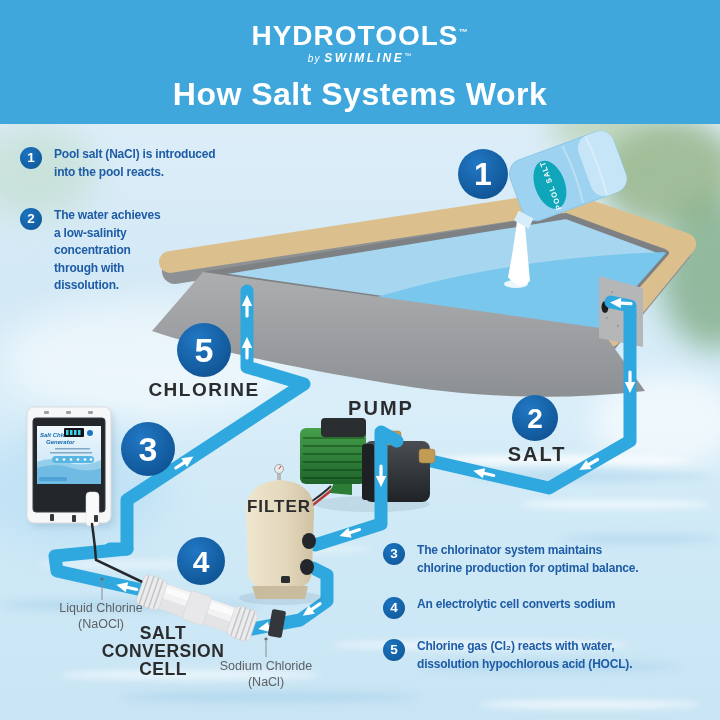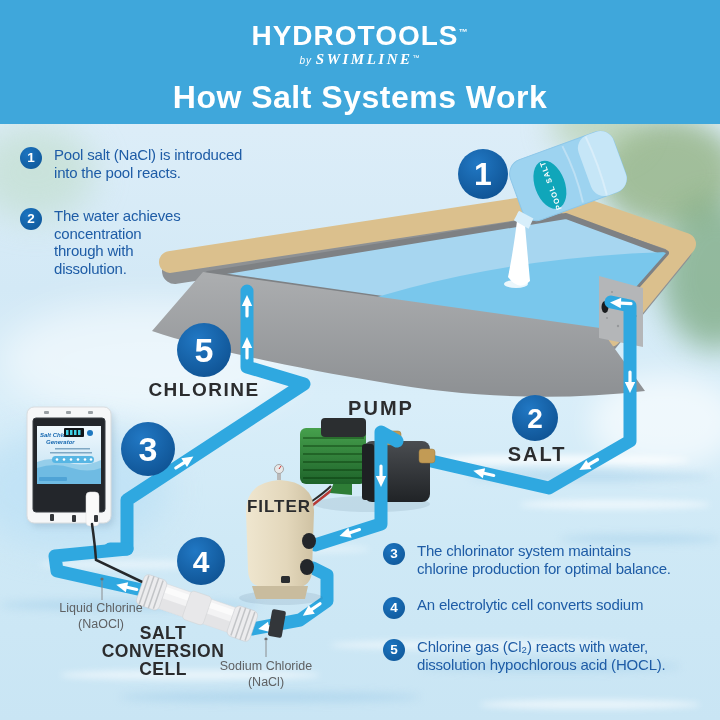--- a/index.html
+++ b/index.html
@@ -12,35 +12,35 @@
   .blob{position:absolute;border-radius:50%;}
   .rip{position:absolute;background:rgba(255,255,255,.75);border-radius:50%;filter:blur(3px);}
   .ripd{position:absolute;background:rgba(150,200,230,.45);border-radius:50%;filter:blur(4px);}
   .header{
     position:absolute;left:0;top:0;width:720px;height:124px;z-index:3;
     background:#3FA7DB;text-align:center;color:#fff;
   }
   .brand{margin-top:19px;font-size:28px;font-weight:900;letter-spacing:1px;line-height:26px;}
   .tm{font-size:9px;vertical-align:super;font-weight:700;}
   .byline{font-size:10px;font-style:italic;letter-spacing:1px;margin-top:2px;}
-  .byline .bb{font-weight:700;font-size:15px;letter-spacing:2.5px;font-family:Liberation Serif, serif;}
+  .byline .bb{font-weight:700;font-size:12px;letter-spacing:2.5px;}
   .byline .tm2{font-size:7px;vertical-align:super;}
   .title{margin-top:11px;font-size:32px;font-weight:700;letter-spacing:.5px;}
   .steps{position:absolute;z-index:4;}
   .steps-left{left:20px;top:146px;width:240px;}
   .steps-right{left:383px;top:542px;width:335px;}
   .step{display:flex;gap:12px;align-items:flex-start;}
   .steps-left .step{margin-bottom:26px;}
   .steps-right .step{margin-bottom:19px;}
   .step-badge{
     flex:0 0 22px;width:22px;height:22px;border-radius:50%;
     background:radial-gradient(circle at 35% 30%,#1B74C0,#0F5494);
     color:#fff;font-size:13.5px;font-weight:700;line-height:22px;text-align:center;margin-top:1px;
   }
-  .step-text{color:#1E5CA6;font-weight:400;font-size:15px;line-height:17.5px;letter-spacing:-.2px;}
+  .step-text{color:#1E5CA6;font-weight:700;font-size:12px;line-height:17.5px;letter-spacing:-.2px;}
   .step-text span{display:block;}
   svg{position:absolute;left:0;top:0;z-index:2;}
   svg text{font-family:"Liberation Sans",sans-serif;}
   .lbl{fill:#2B2C2E;font-weight:700;text-anchor:middle;}
   .lblgray{fill:#5F6163;font-weight:400;text-anchor:middle;font-size:12.5px;}
   .badge-num{fill:#fff;font-weight:700;text-anchor:middle;}
   .pipe{stroke:#2FA8E0;stroke-width:13;fill:none;stroke-linecap:round;stroke-linejoin:round;}
 </style>
 </head>
 <body>
@@ -80,20 +80,21 @@
       <div class="step-badge">1</div>
       <div class="step-text">
         <span>Pool salt (NaCl) is introduced</span>
         <span>into the pool reacts.</span>
       </div>
     </div>
     <div class="step">
       <div class="step-badge">2</div>
       <div class="step-text">
         <span>The water achieves</span>
+        <span>a low-salinity</span>
         <span>concentration</span>
         <span>through with</span>
         <span>dissolution.</span>
       </div>
     </div>
   </div>
 
   <div class="steps steps-right">
     <div class="step">
       <div class="step-badge">3</div>

